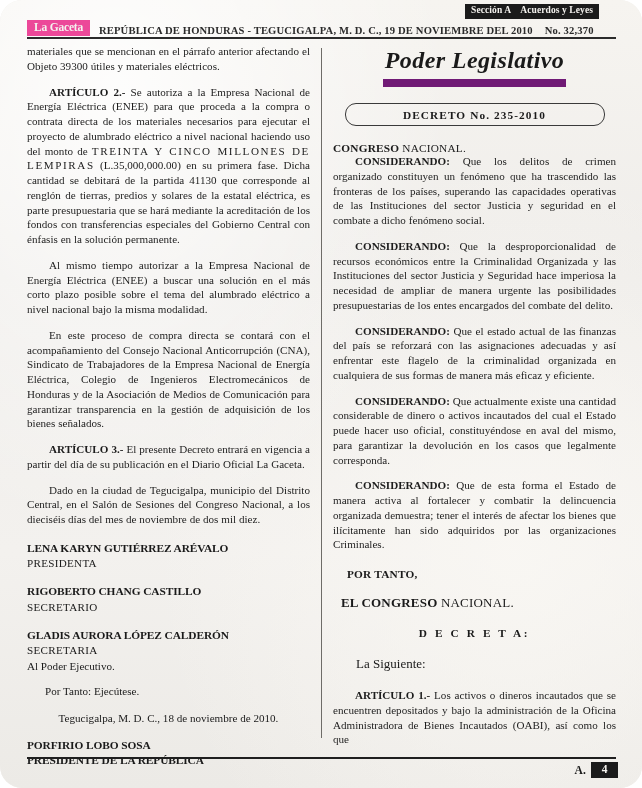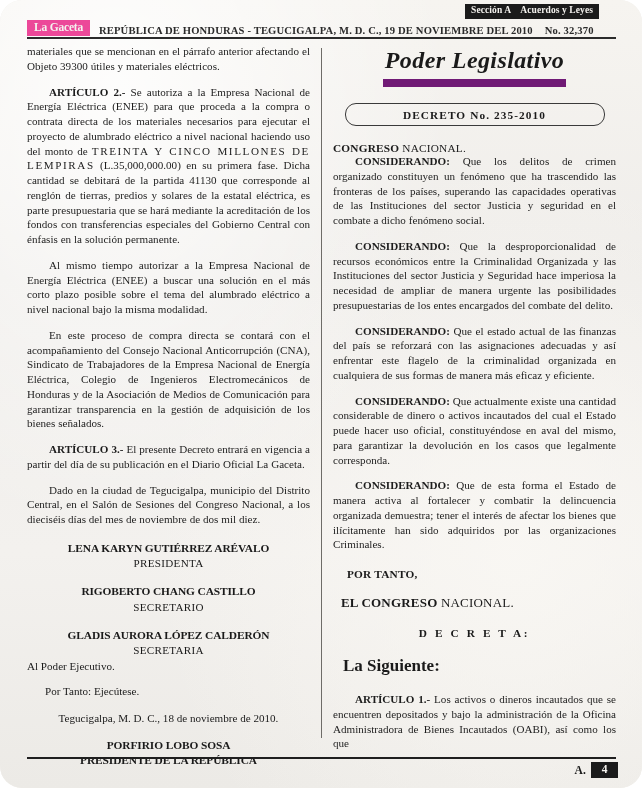--- a/index.html
+++ b/index.html
@@ -129,21 +129,20 @@
   }
   p.body.noindent { text-indent: 0; }
   .art { font-weight: bold; }
   .spaced {
     letter-spacing: 1.6px;
     font-size: 11.1px;
   }
 
   
   .sig {
-    text-align: center;
     margin: 0;
   }
   .sig-name {
     font-weight: bold;
     font-size: 11.4px;
     letter-spacing: -0.1px;
     margin-top: 14px;
     line-height: 1.25;
   }
   .sig-role {
@@ -227,24 +226,24 @@
   }
   .el-congreso .light { font-weight: normal; }
   .decreta {
     text-align: center;
     font-size: 11.3px;
     font-weight: bold;
     letter-spacing: 2.6px;
     margin-top: 16px;
   }
   .la-siguiente {
-    font-size: 17px;
-    font-weight: bold;
+    font-size: 13px;
+    font-weight: normal;
     margin-top: 17px;
-    margin-left: 10px;
+    margin-left: 23px;
   }
   .ley-title {
     text-align: center;
     font-size: 13.6px;
     font-weight: bold;
     letter-spacing: 1.1px;
     line-height: 1.38;
     margin-top: 14px;
   }
   .right-first {

